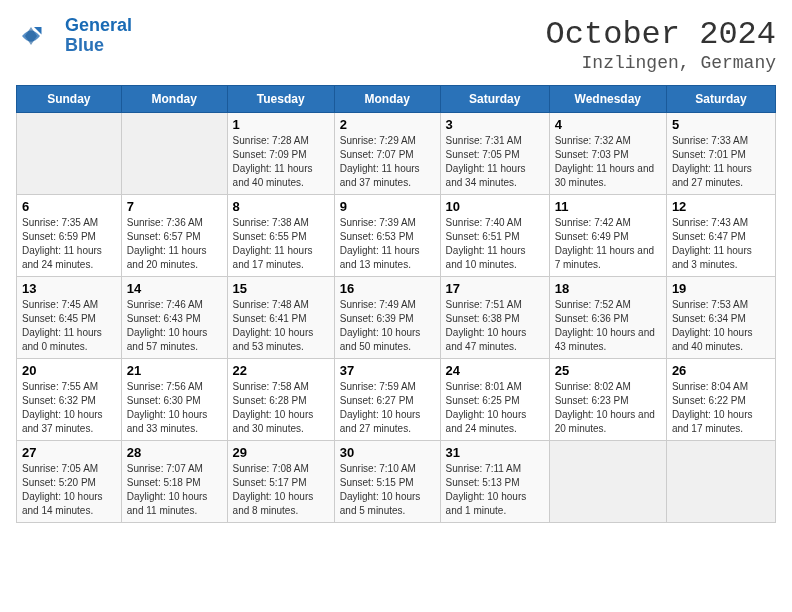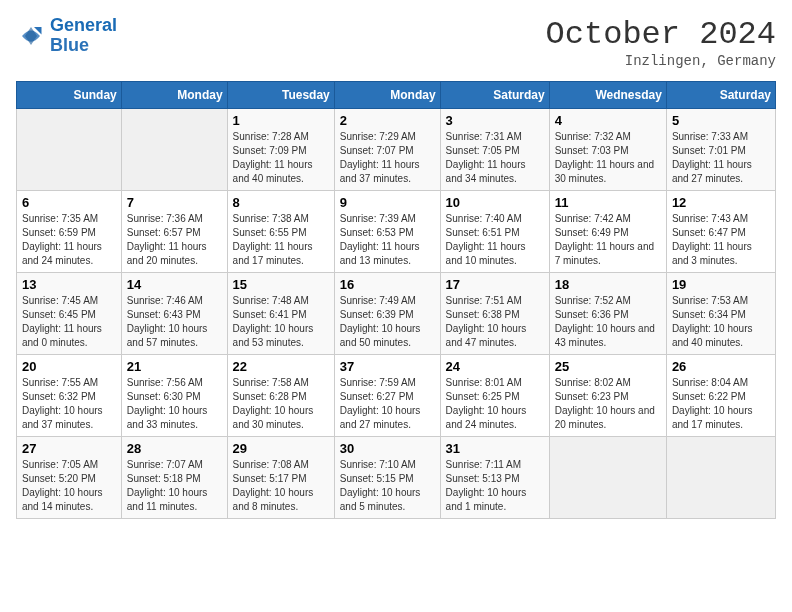--- a/index.html
+++ b/index.html
@@ -12,21 +12,21 @@
     }
     .header {
       display: flex;
       justify-content: space-between;
       align-items: flex-start;
       margin-bottom: 12px;
     }
     .logo {
       display: flex;
       align-items: center;
-      gap: 4px;
+      gap: 19px;
     }
     .logo-text {
       font-size: 18px;
       font-weight: bold;
       color: #333;
       line-height: 1.1;
     }
     .logo-text span {
       color: #1a6bb5;
     }
@@ -37,35 +37,35 @@
     .title-block {
       text-align: right;
       font-family: Liberation Mono, monospace;
     }
     .month-title {
       font-size: 32px;
       font-weight: normal;
       color: #333;
     }
     .subtitle {
-      font-size: 14px;
+      font-size: 18px;
       color: #555;
     }
     table {
       width: 100%;
       border-collapse: collapse;
       font-size: 11px;
     }
     thead tr {
       background-color: #2a72b8;
       color: white;
     }
     thead th {
       padding: 6px 4px;
-      text-align: right;
+      text-align: center;
       font-size: 12px;
       font-weight: bold;
       border: 1px solid #1a5a9a;
     }
     tbody tr {
       vertical-align: top;
     }
     tbody td {
       border: 1px solid #ccc;
       padding: 4px 5px;

